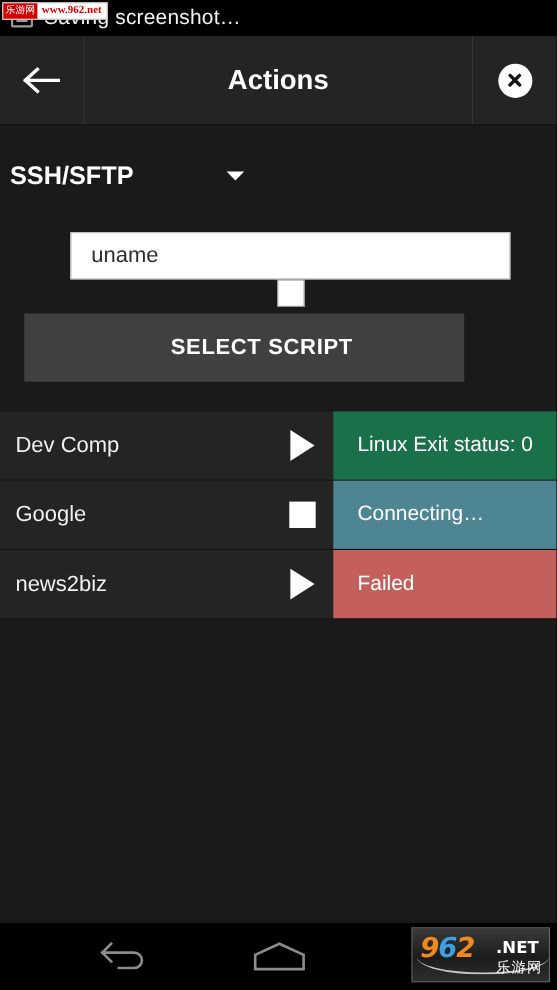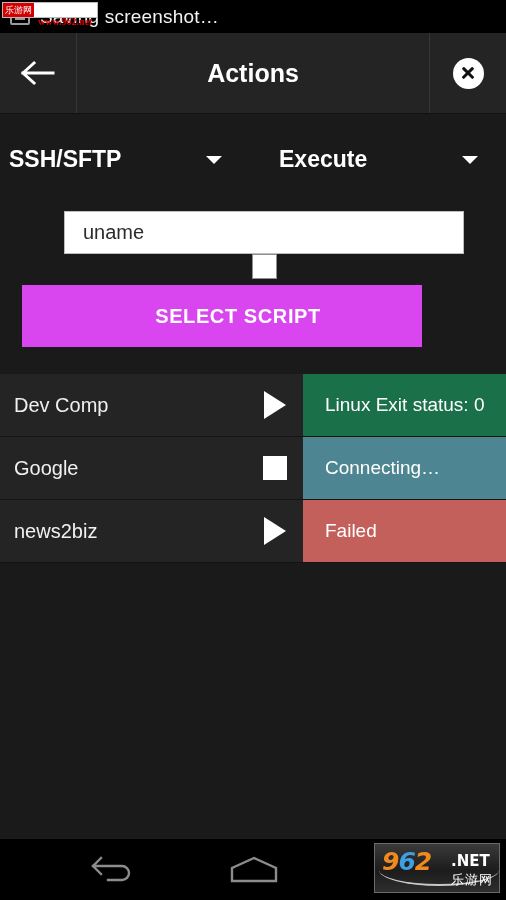--- a/index.html
+++ b/index.html
@@ -69,21 +69,21 @@
     color: #fff;
     font-size: 9px;
     line-height: 14px;
     padding: 0 2px;
     font-family: "DejaVu Sans", sans-serif;
   }
   .wm-top .wm-url {
     color: #d40000;
     font-size: 10px;
     line-height: 14px;
-    padding: 12px 2px 0 4px;
+    padding: 0 2px 0 4px;
     font-weight: bold;
     font-family: "Liberation Serif", serif;
   }
 
   
   .actionbar {
     position: absolute;
     top: 33px; left: 0;
     width: 506px;
     height: 81px;
@@ -357,32 +357,28 @@
     <div class="ab-close">
       <div class="close-circle"></div>
     </div>
   </div>
 
   <div class="dd-row">
     <div class="dd dd-1">
       <span class="dd-label">SSH/SFTP</span>
       <span class="caret"></span>
     </div>
-    <div class="dd dd-2">
-      <span class="dd-label">Execute</span>
-      <span class="caret"></span>
-    </div>
   </div>
 
   <div class="cmd-row">
     <input class="cmd-input" type="text" value="uname" style="">
     <div class="cmd-check"></div>
   </div>
 
-  <button class="select-btn" style="background: #d946ef; padding-left: 32px;">SELECT SCRIPT</button>
+  <button class="select-btn" style="background: #404040; padding-left: 32px;">SELECT SCRIPT</button>
 
   <div class="host-list">
 
     <div class="host-row">
       <div class="host-left">
         <span class="host-name">Dev Comp</span>
         <span class="host-ctrl">
           <span class="play-tri"></span>
         </span>
       </div>

